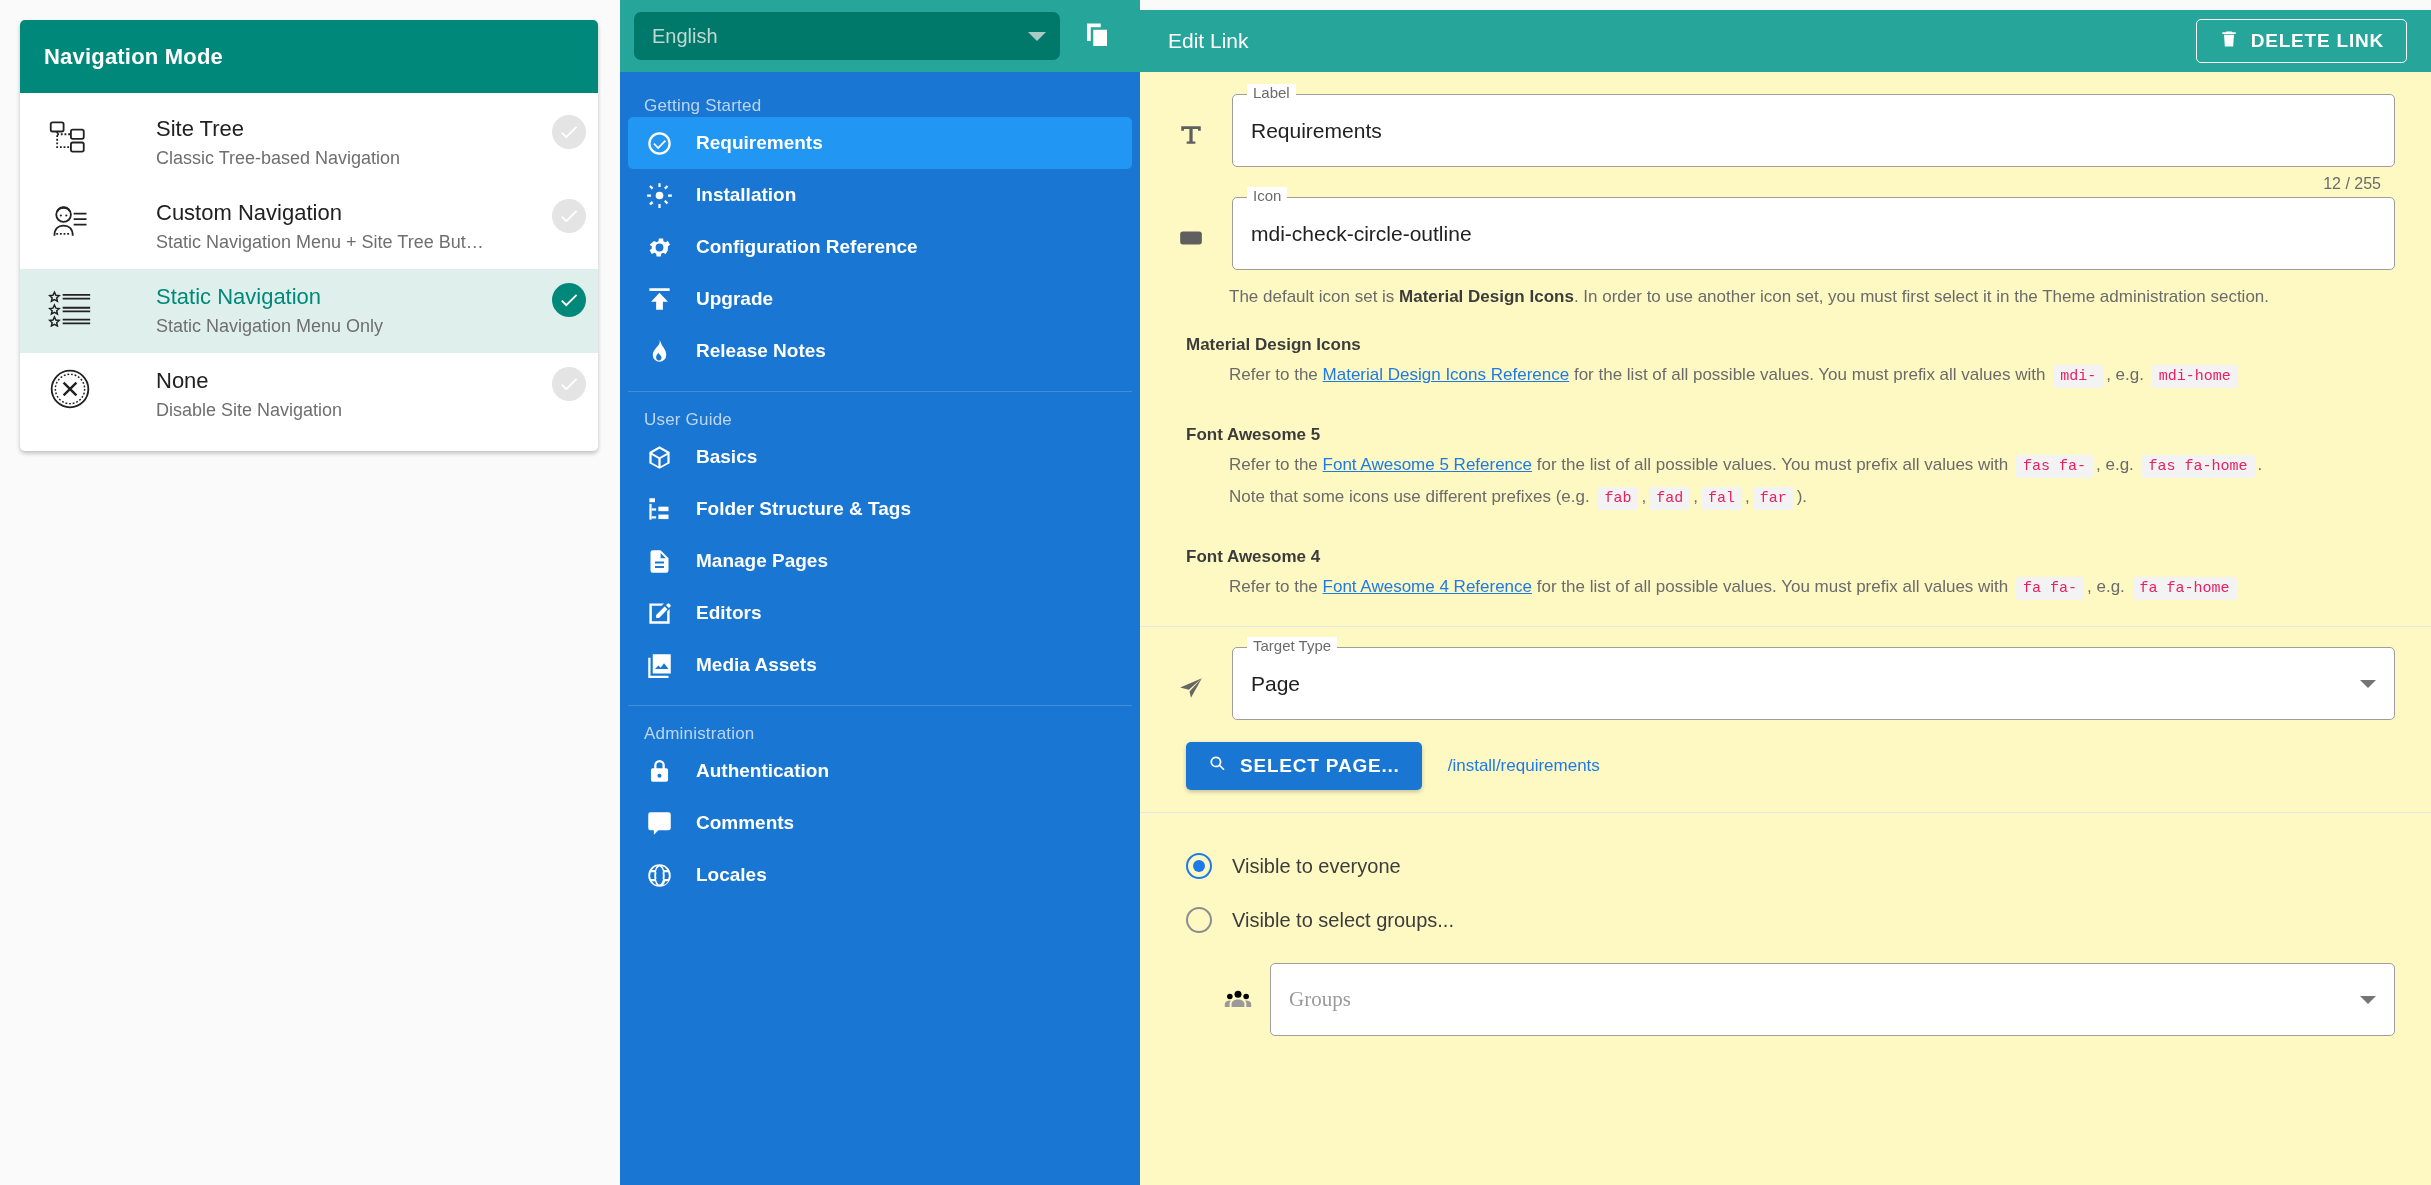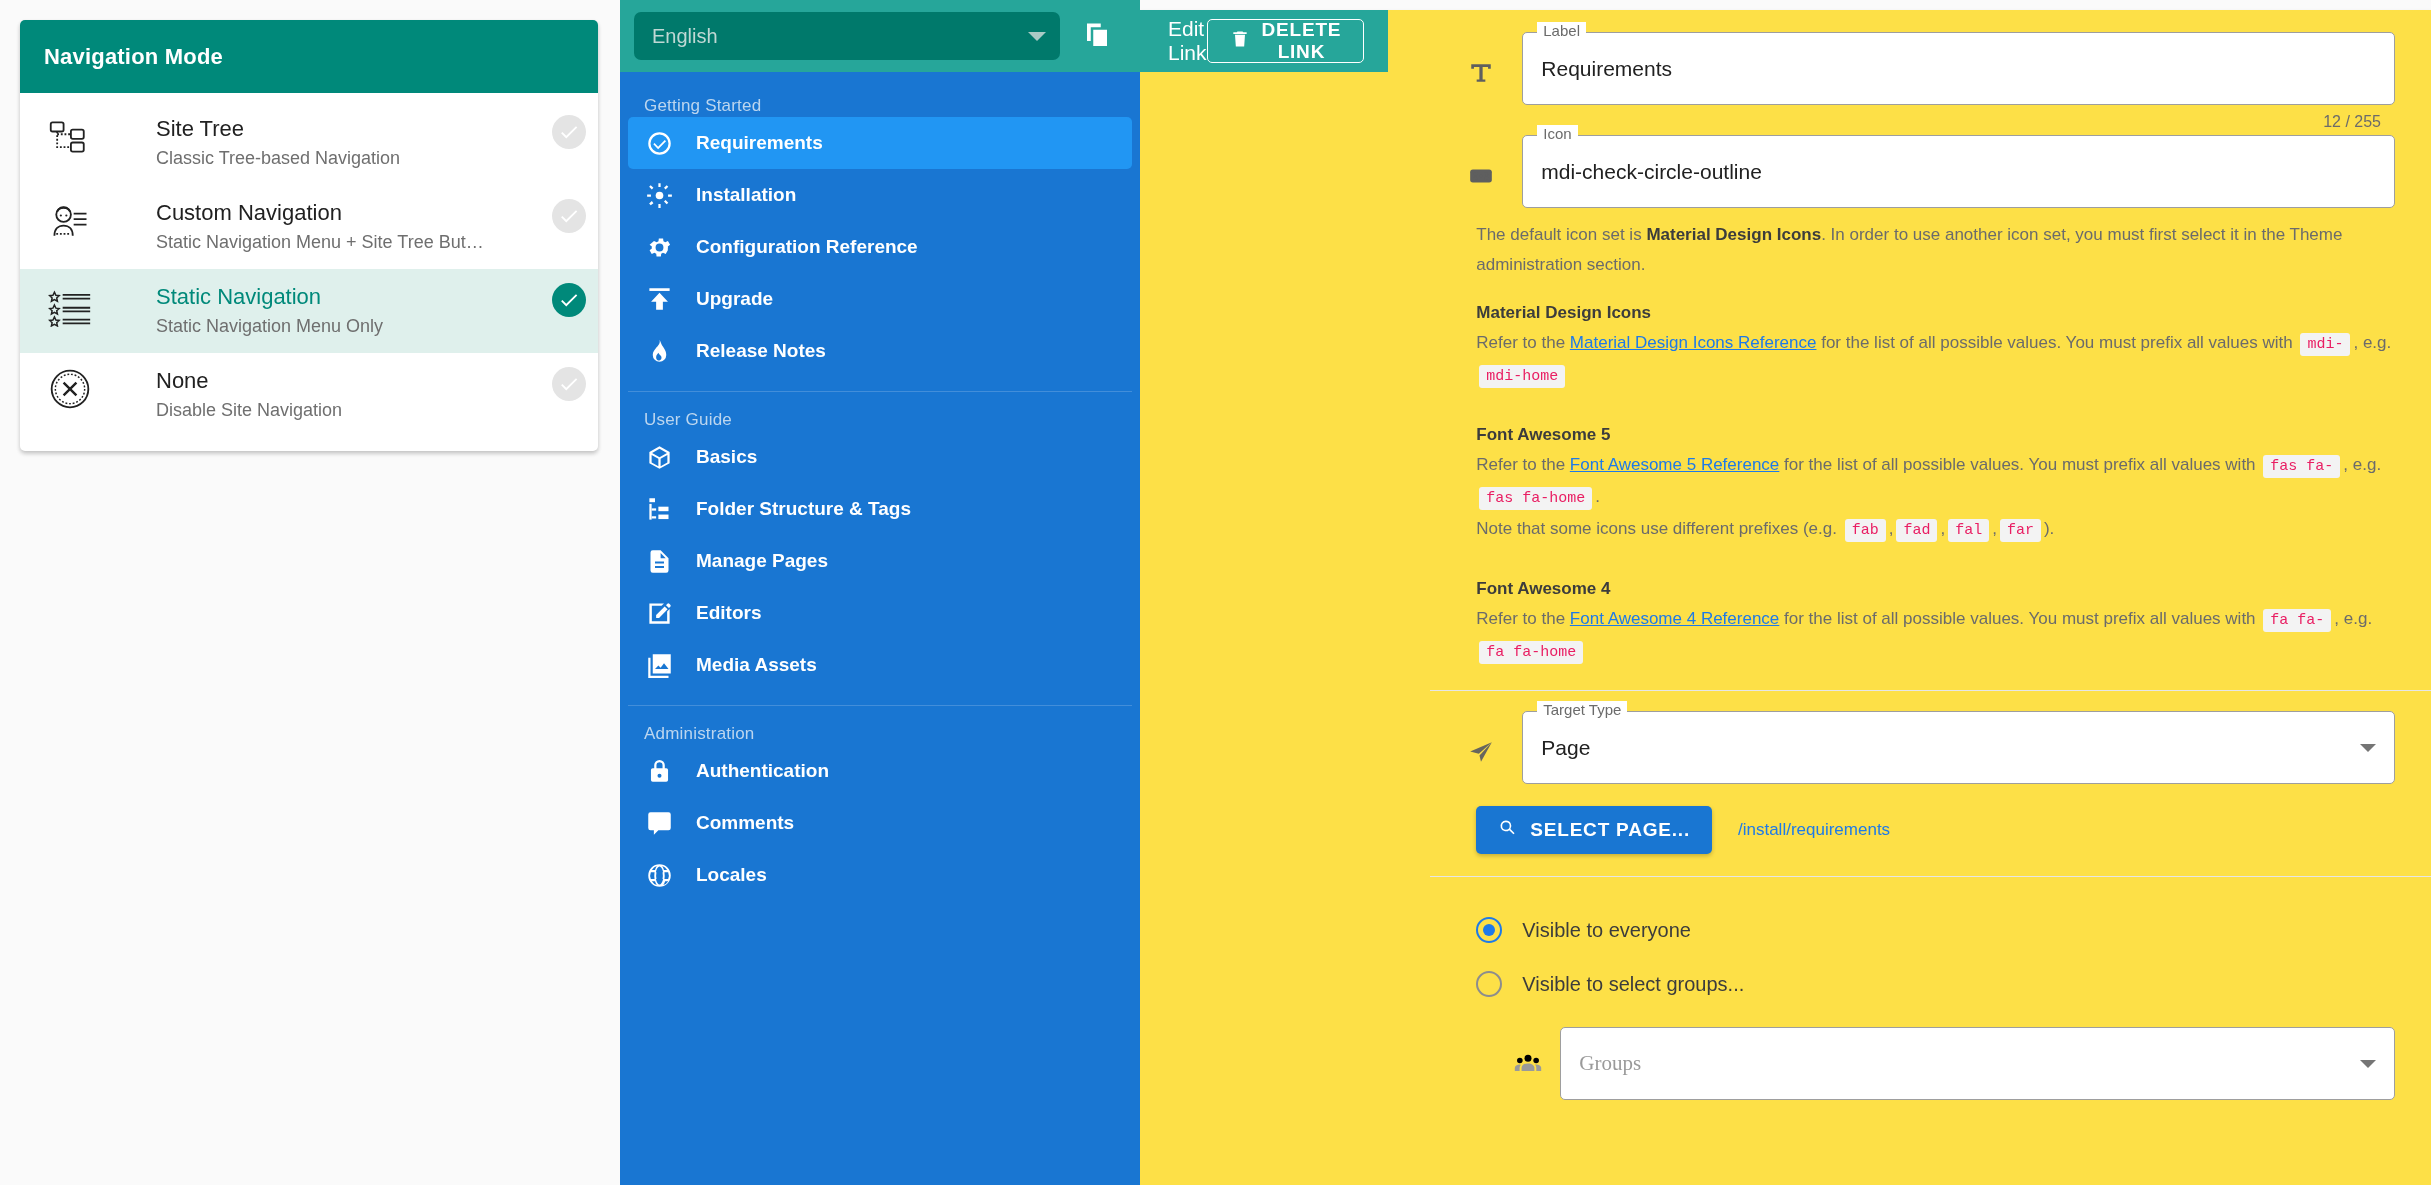--- a/index.html
+++ b/index.html
@@ -170,26 +170,26 @@
   .right-col {
     flex: 1 1 auto;
     display: flex;
     flex-direction: column;
     height: 1185px;
     background: #fafafa;
     padding-top: 10px;
     overflow: hidden;
   }
   .right-card {
-    background: #fde047;
+    background: #fef9c3;
     flex: 1 1 auto;
     display: flex;
+    flex-direction: column;
     box-shadow: 0 2px 4px rgba(0,0,0,.12);
     overflow: hidden;
-    gap: 42px;
   }
   .right-header {
     background: #26a69a;
     height: 62px;
     flex: 0 0 62px;
     display: flex;
     align-items: center;
     padding: 0 24px 0 28px;
   }
   .right-title {
@@ -266,20 +266,21 @@
     color: #6b6b6b;
     padding: 8px 14px 0 0;
   }
 
   
   .help-block { padding: 12px 36px 0 46px; }
   .help-line {
     font-size: 17px;
     color: #6b6b6b;
     line-height: 30px;
+    margin-left: 43px;
   }
   .help-line b { color: #3c3c3c; }
   .help-h {
     font-size: 17px;
     font-weight: bold;
     color: #3c3c3c;
     line-height: 30px;
     margin-top: 28px;
   }
   .help-h.first { margin-top: 18px; }

